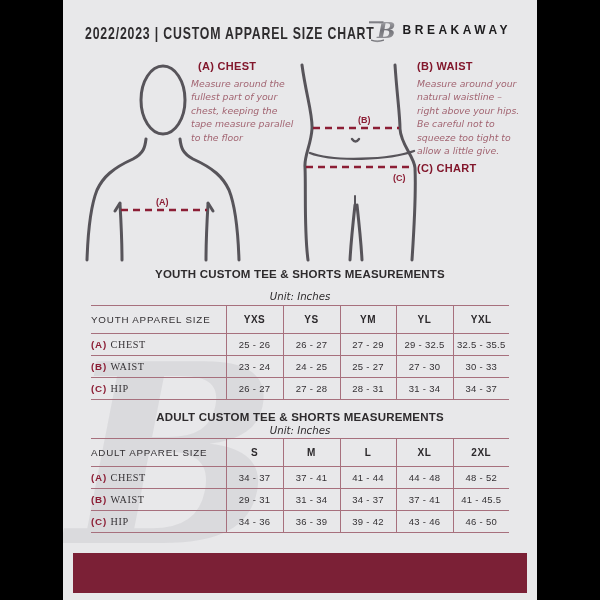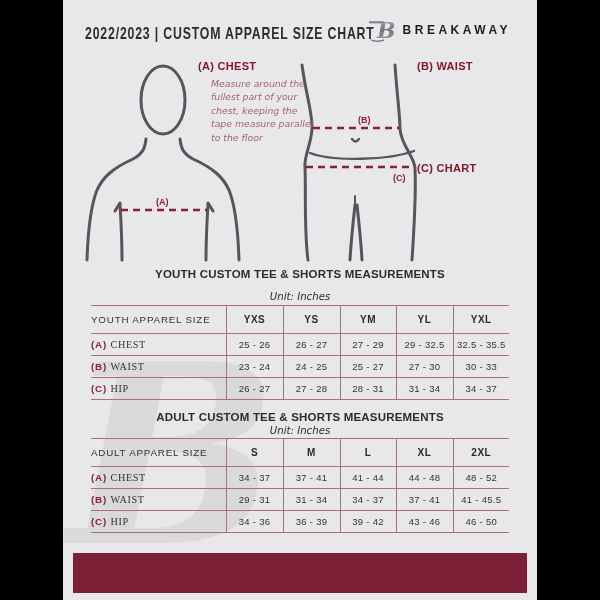--- a/index.html
+++ b/index.html
@@ -16,21 +16,21 @@
   
   .watermark{position:absolute;left:4px;top:330px;font-family:"DejaVu Serif",serif;font-style:italic;
     font-weight:bold;font-size:250px;line-height:1;color:rgba(70,70,82,0.08);pointer-events:none;}
 
   
   .figures{position:absolute;left:0;top:55px;}
 
   .guide-title{position:absolute;font-size:11px;font-weight:bold;color:#82172c;letter-spacing:.3px;}
   .guide-desc{position:absolute;font-family:"DejaVu Sans",sans-serif;font-style:italic;font-size:9.3px;
     line-height:13.4px;color:#a26471;white-space:pre-line;width:122px;}
-  .t-chest{left:135px;top:60px;} .d-chest{left:148px;top:77px;}
+  .t-chest{left:135px;top:60px;} .d-chest{left:128px;top:77px;}
   .t-waist{left:354px;top:60px;} .d-waist{left:354px;top:77px;}
   .t-hips{left:354px;top:162px;} .d-hips{left:354px;top:179px;}
 
   
   .sect{position:absolute;left:0;width:474px;text-align:center;font-weight:bold;font-size:11.5px;
     color:#2e2b2d;letter-spacing:.2px;}
   .unit{position:absolute;left:0;width:474px;text-align:center;font-family:"DejaVu Sans",sans-serif;
     font-style:italic;font-size:10.2px;color:#2e2b2d;}
   .youth-h{top:268px;} .youth-u{top:291px;}
   .adult-h{top:411px;} .adult-u{top:425px;}
@@ -110,20 +110,26 @@
       </g>
     </svg>
 
     <div class="guide-title t-chest">(A) CHEST</div>
     <div class="guide-desc d-chest">Measure around the
 fullest part of your
 chest, keeping the
 tape measure parallel
 to the floor</div>
     <div class="guide-title t-waist">(B) WAIST</div>
+    <div class="guide-desc d-waist">Measure around your
+natural waistline –
+right above your hips.
+Be careful not to
+squeeze too tight to
+allow a little give.</div>
     <div class="guide-title t-hips">(C) CHART</div>
 
     <div class="sect youth-h">YOUTH CUSTOM TEE &amp; SHORTS MEASUREMENTS</div>
     <div class="unit youth-u">Unit: Inches</div>
     <table class="tbl youth-t">
       <colgroup>
           <col style="width:135px">
           <col style="width:57px">
           <col style="width:57px">
           <col style="width:56px">

